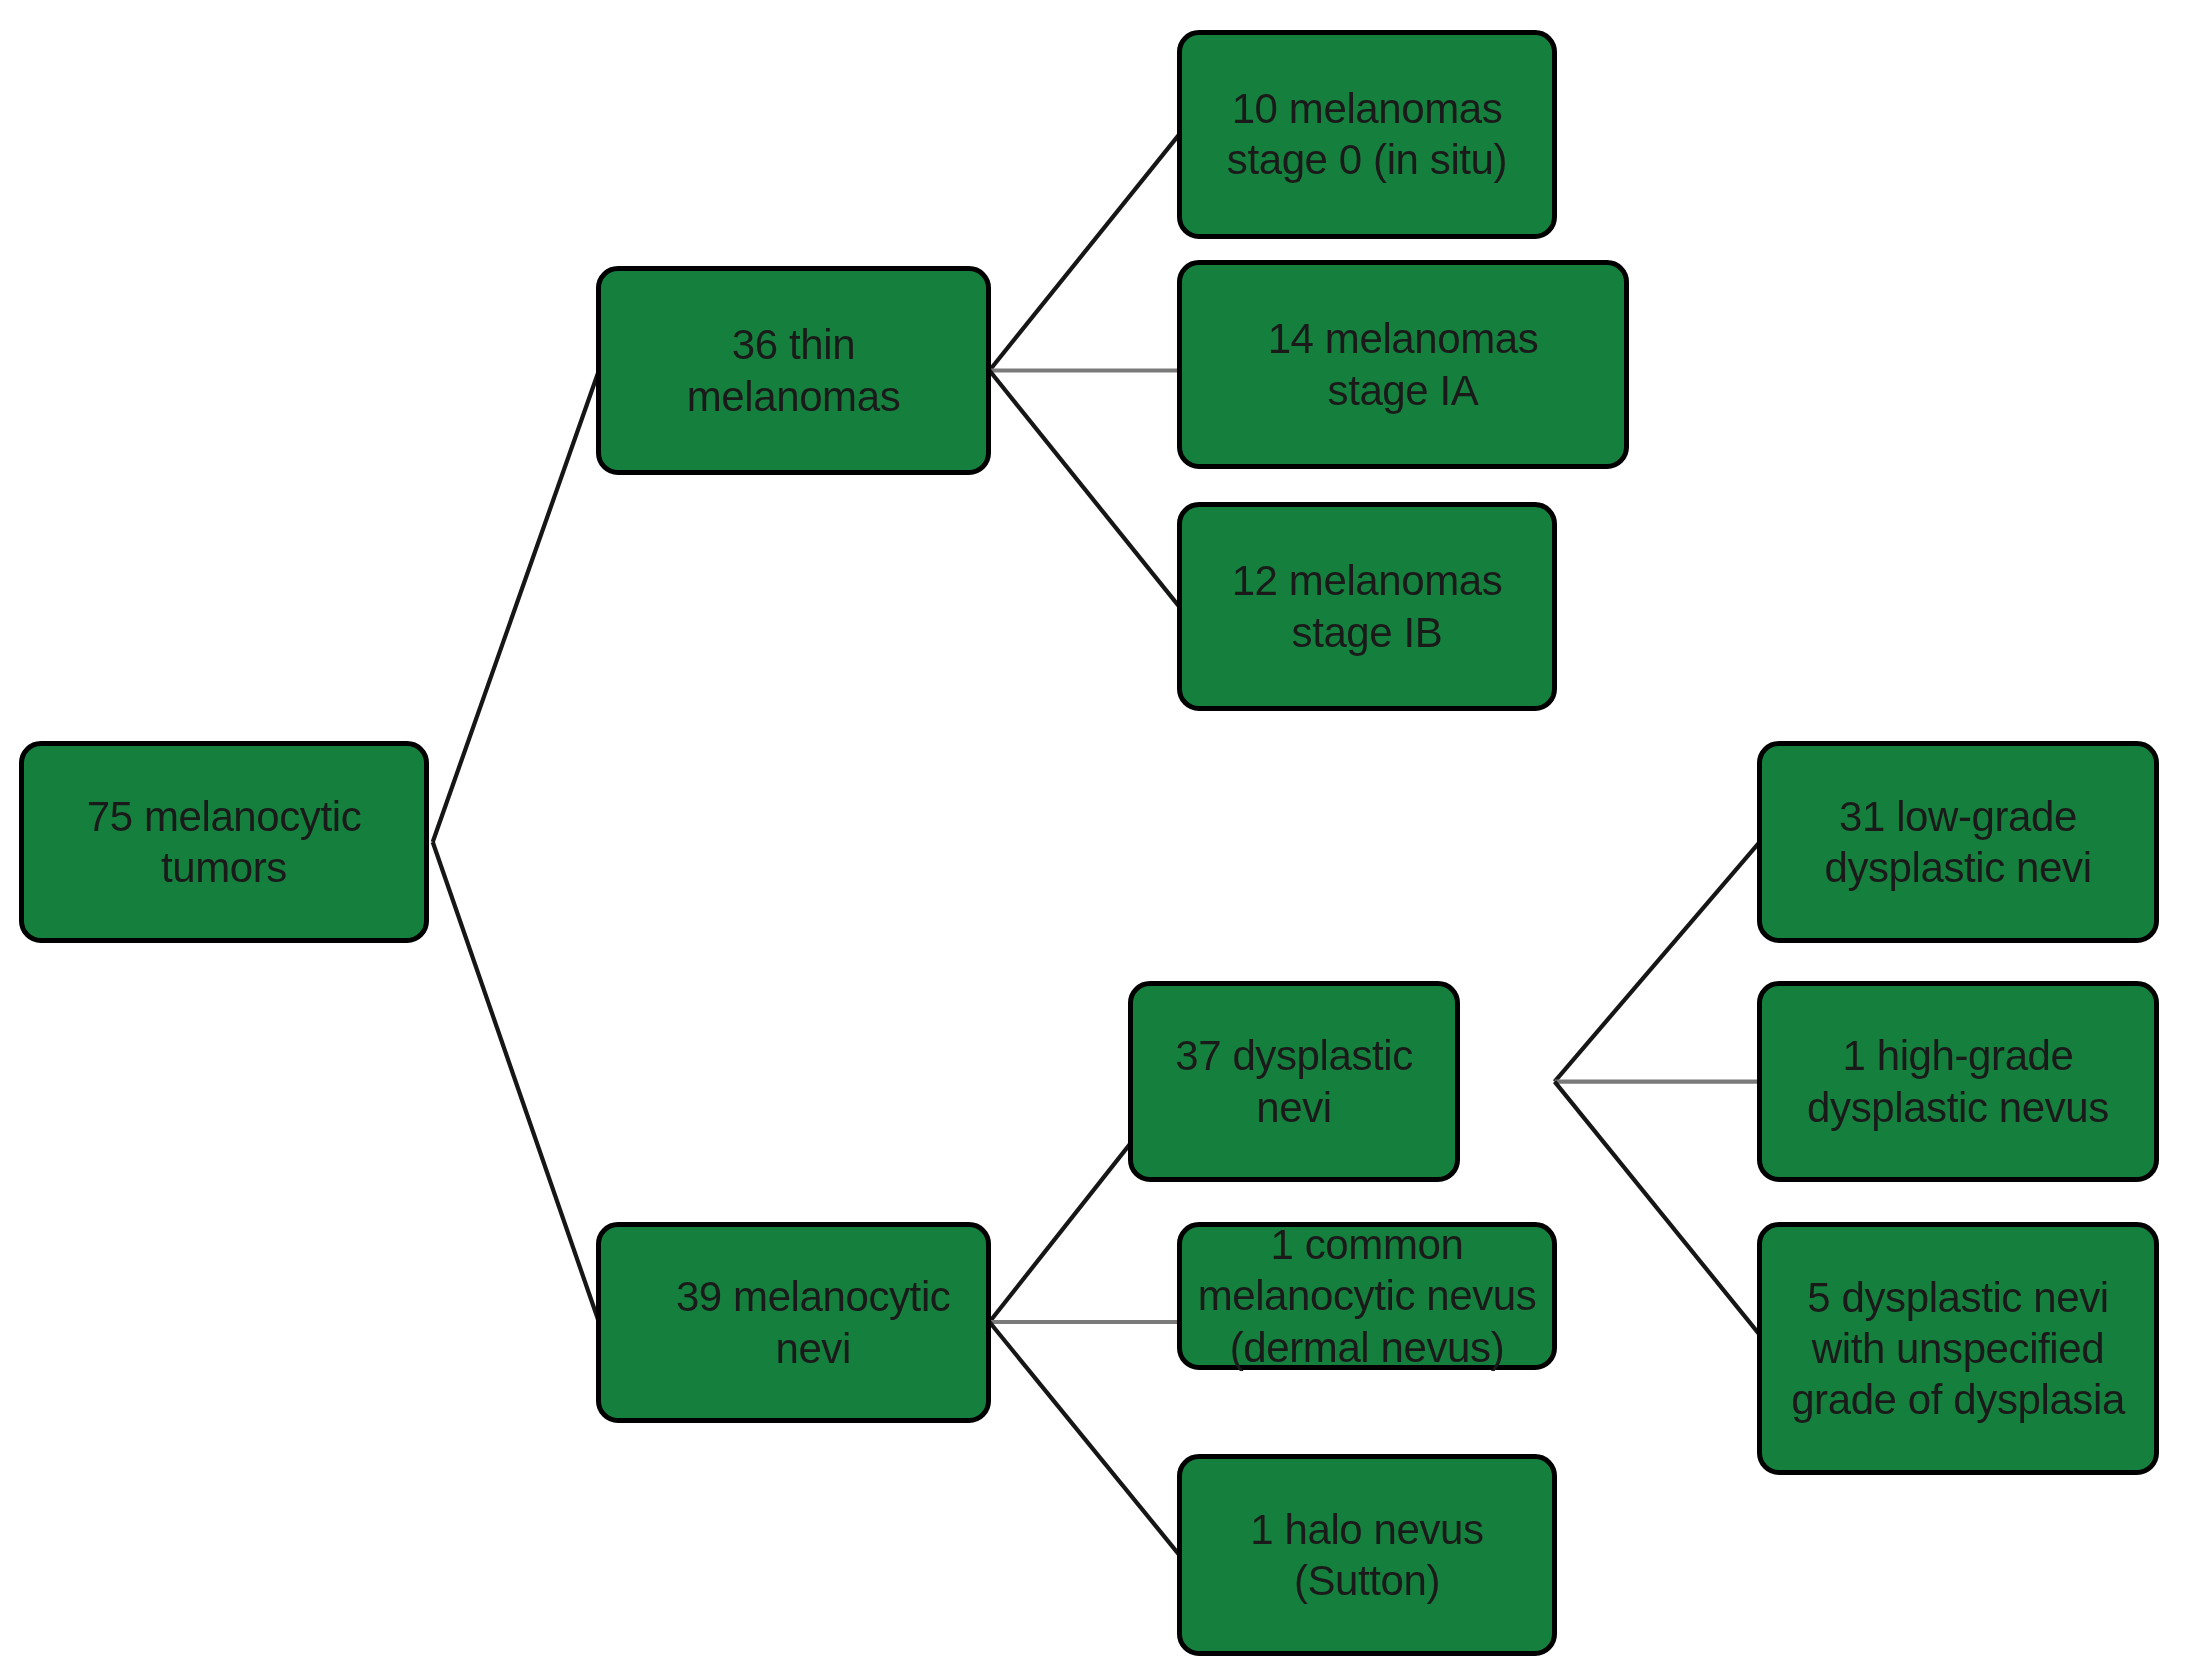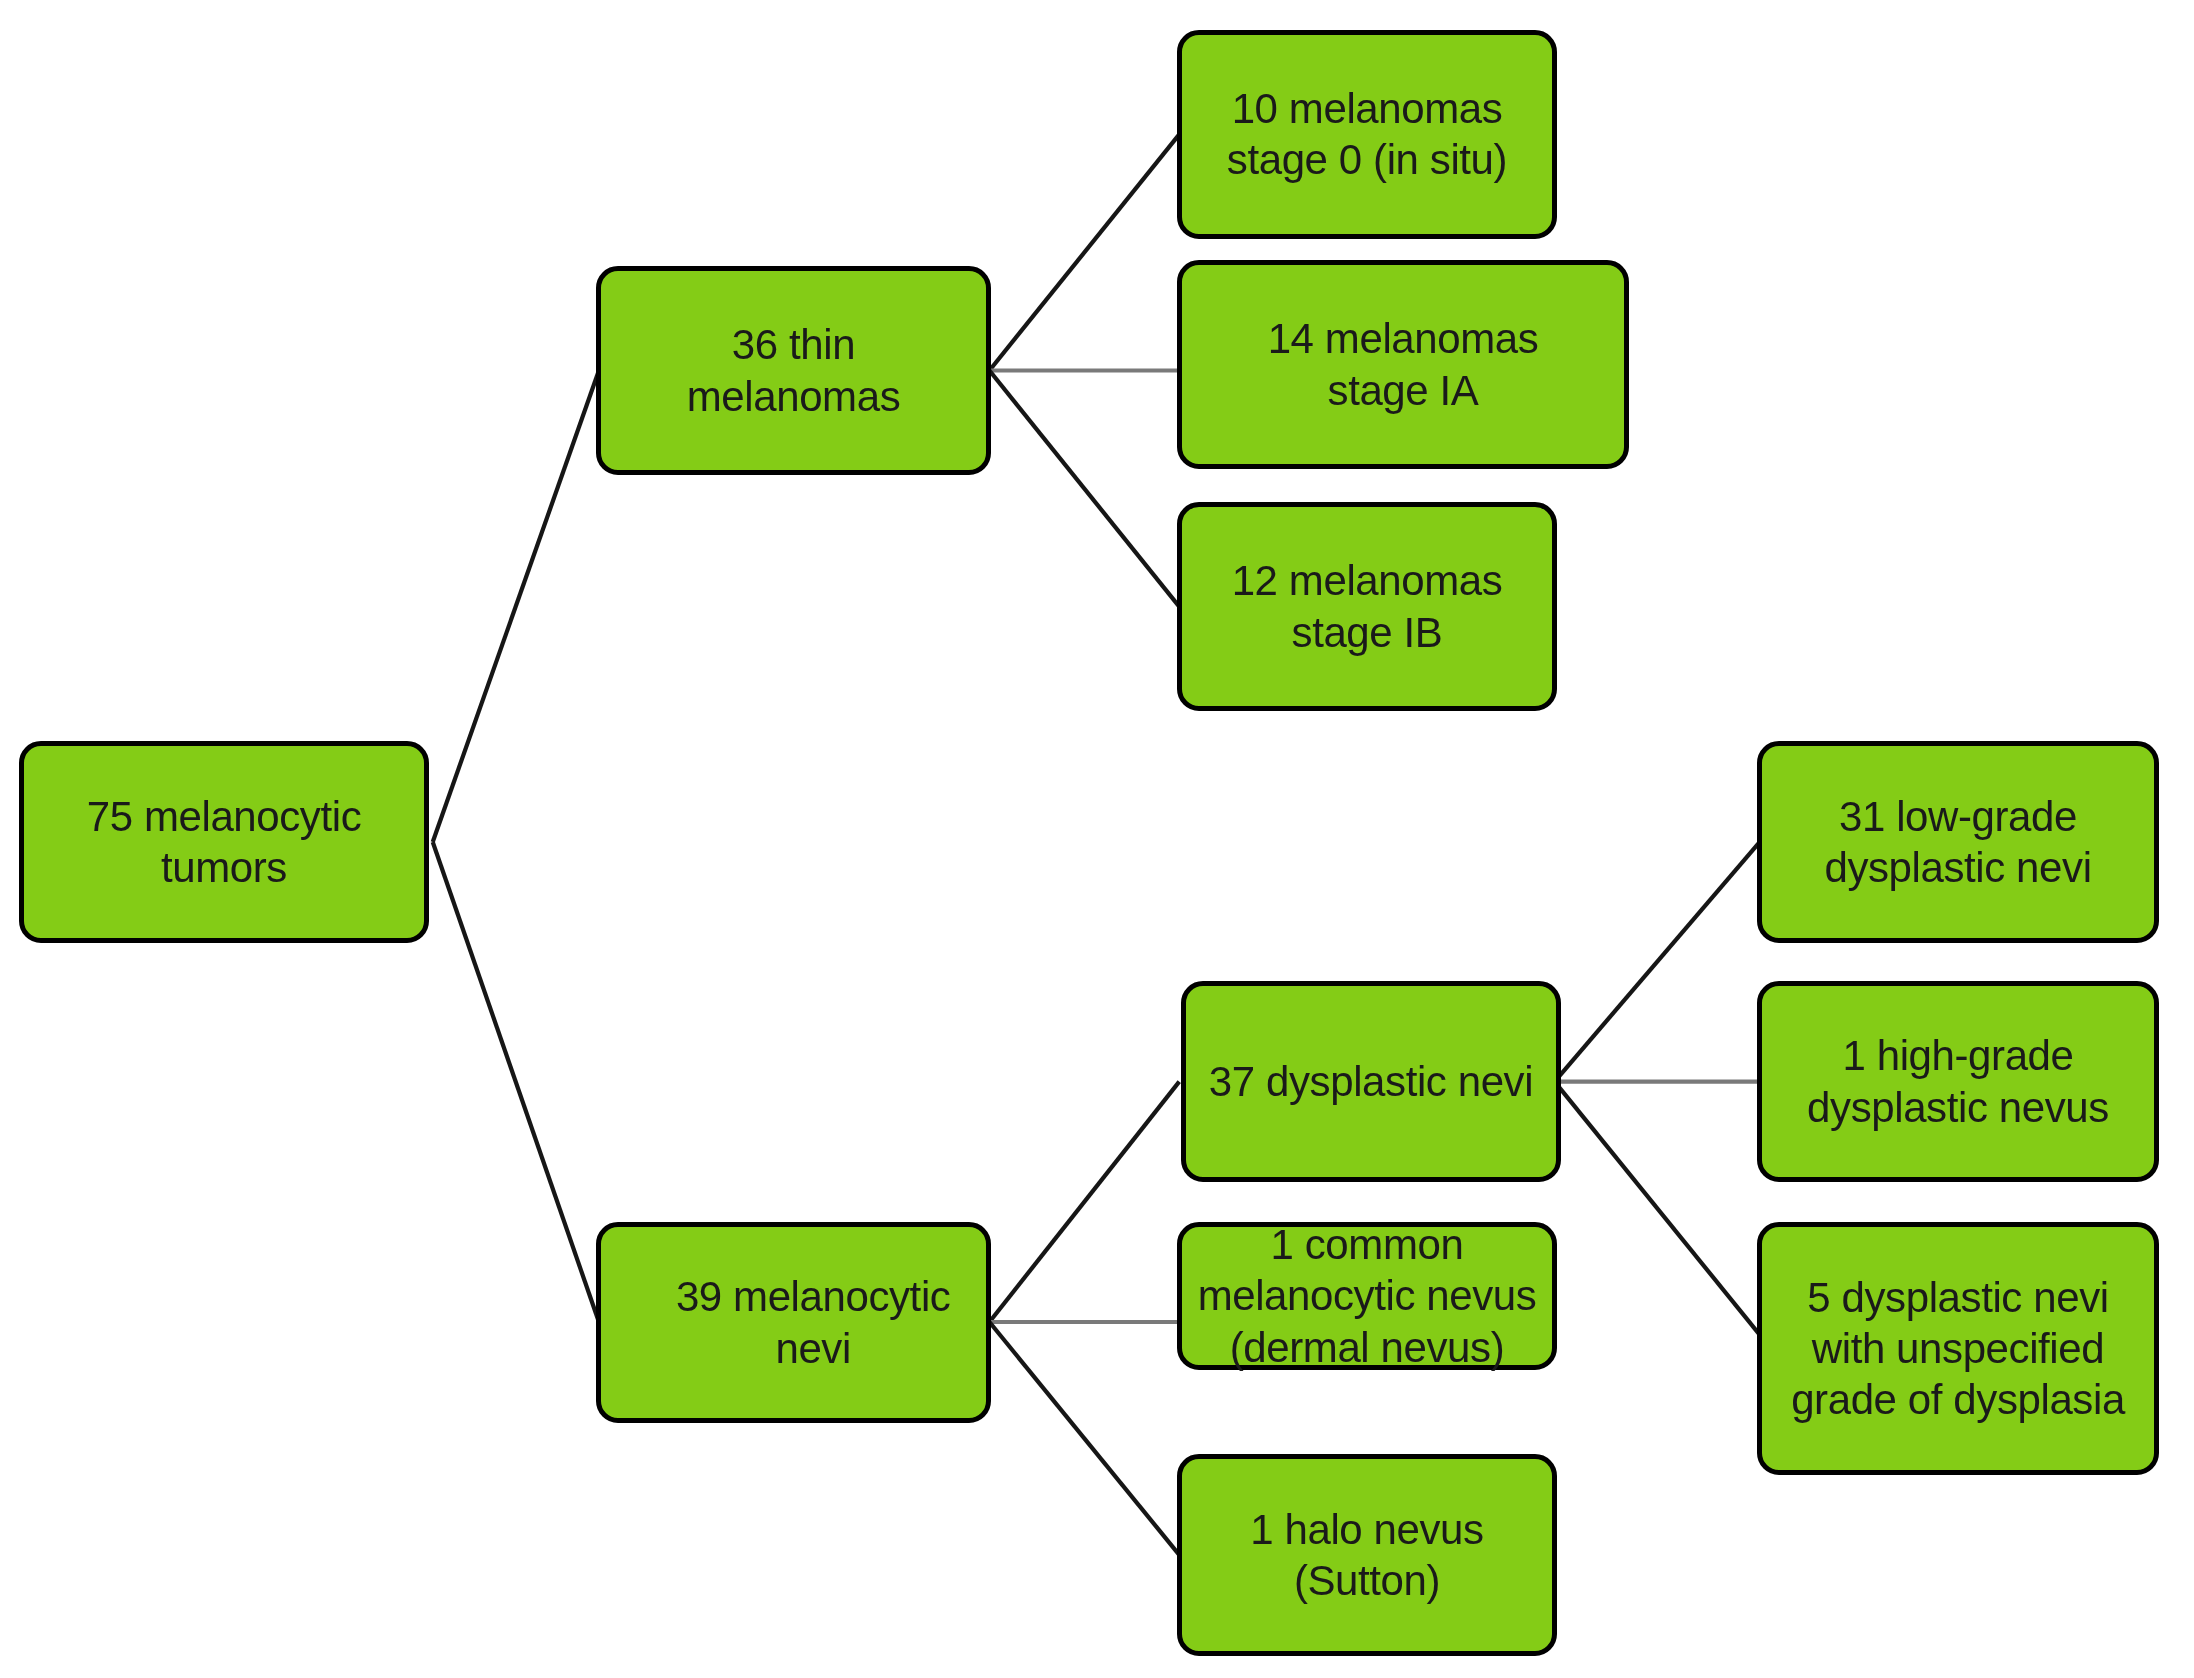--- a/index.html
+++ b/index.html
@@ -17,21 +17,21 @@
   #edge-layer {
     position: absolute;
     left: 0;
     top: 0;
     width: 2194px;
     height: 1679px;
   }
   .node {
     position: absolute;
     box-sizing: border-box;
-    background: #84cc16;
+    background: #15803d;
     border: 5px solid #000000;
     border-radius: 22px;
     display: flex;
     align-items: center;
     justify-content: center;
     text-align: center;
     padding: 3.4px 6.7px;
   }
   .node-label {
     white-space: pre-line;
@@ -40,21 +40,21 @@
     color: #1a1a1a;
     letter-spacing: -0.4px;
   }
   
   #n-root              { left:  19px; top:  741px; width: 410px; height: 202px; }
   #n-thin-melanomas    { left: 596px; top:  266px; width: 395px; height: 209px; }
   #n-melanocytic-nevi  { left: 596px; top: 1222px; width: 395px; height: 201px; padding-left: 46px; }
   #n-stage0            { left: 1177px; top:   29.5px; width: 380px; height: 209px; }
   #n-stageIA           { left: 1177px; top:  260px; width: 452px; height: 209px; }
   #n-stageIB           { left: 1177px; top:  502px; width: 380px; height: 209px; }
-  #n-dysplastic-nevi   { left: 1181px; top: 981px; width: 380px; height: 201px; }
+  #n-dysplastic-nevi   { left: 1128px; top: 981px; width: 332px; height: 201px; }
   #n-common-nevus      { left: 1177px; top: 1222px; width: 380px; height: 148px; }
   #n-halo-nevus        { left: 1177px; top: 1454px; width: 380px; height: 202px; }
   #n-low-grade         { left: 1757px; top:  741px; width: 402px; height: 202px; }
   #n-high-grade        { left: 1757px; top: 981px; width: 402px; height: 201px; }
   #n-unspecified-grade { left: 1757px; top: 1222px; width: 402px; height: 253px; }
 </style>
 </head>
 <body>
 
 <div id="canvas">

